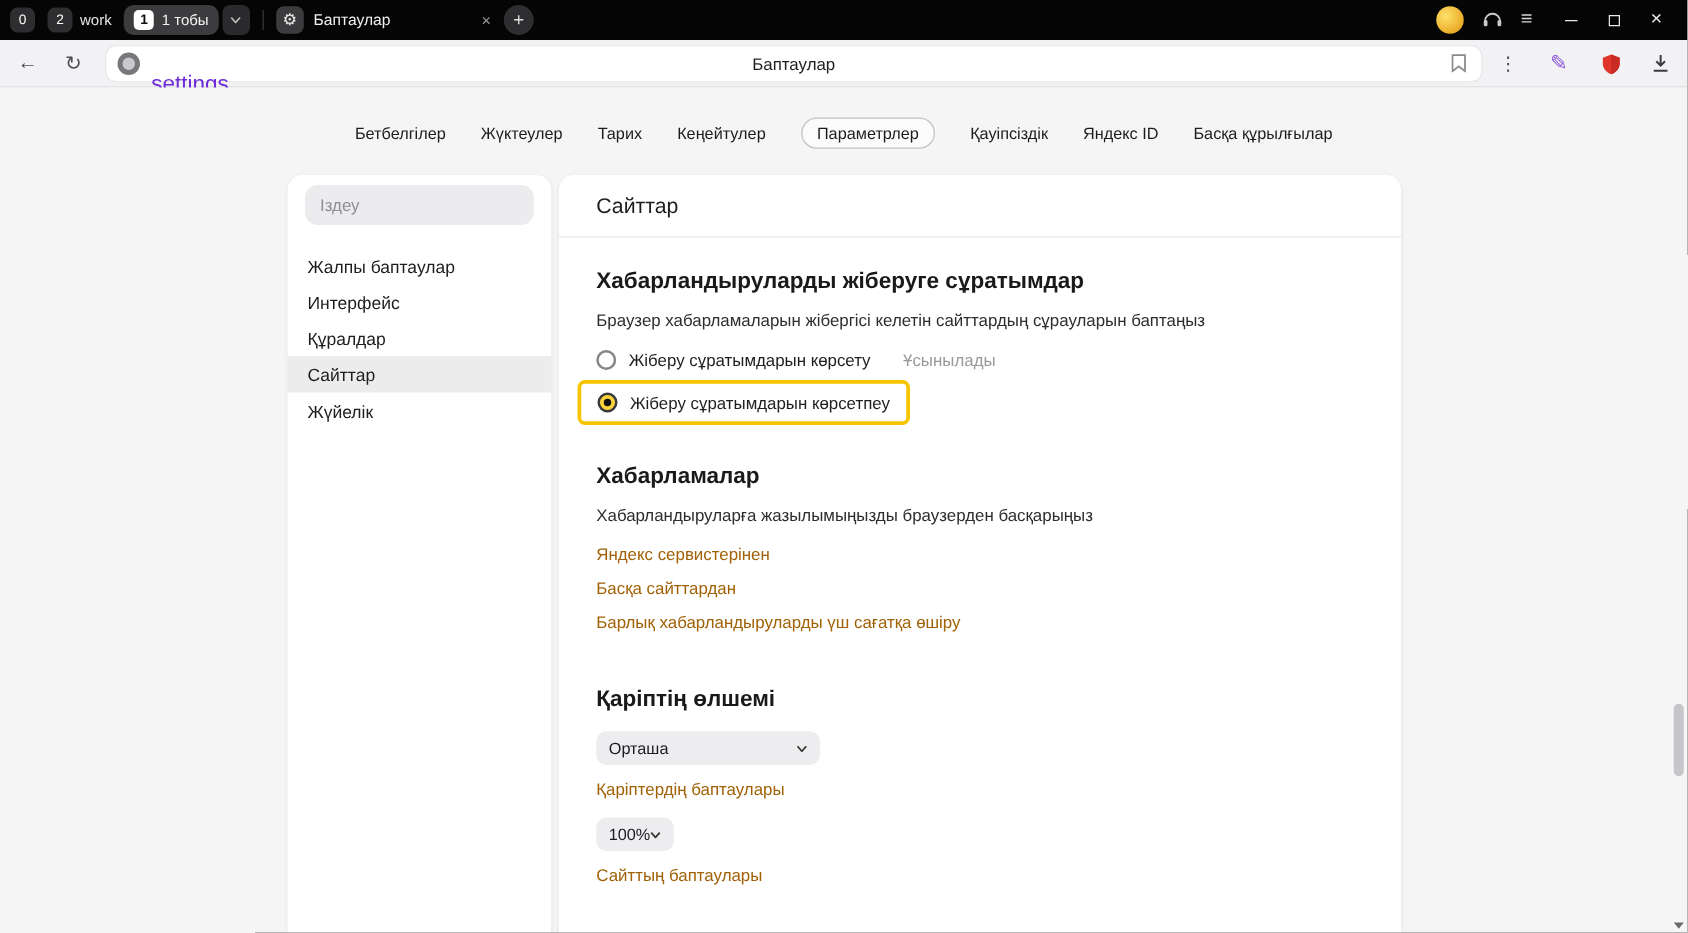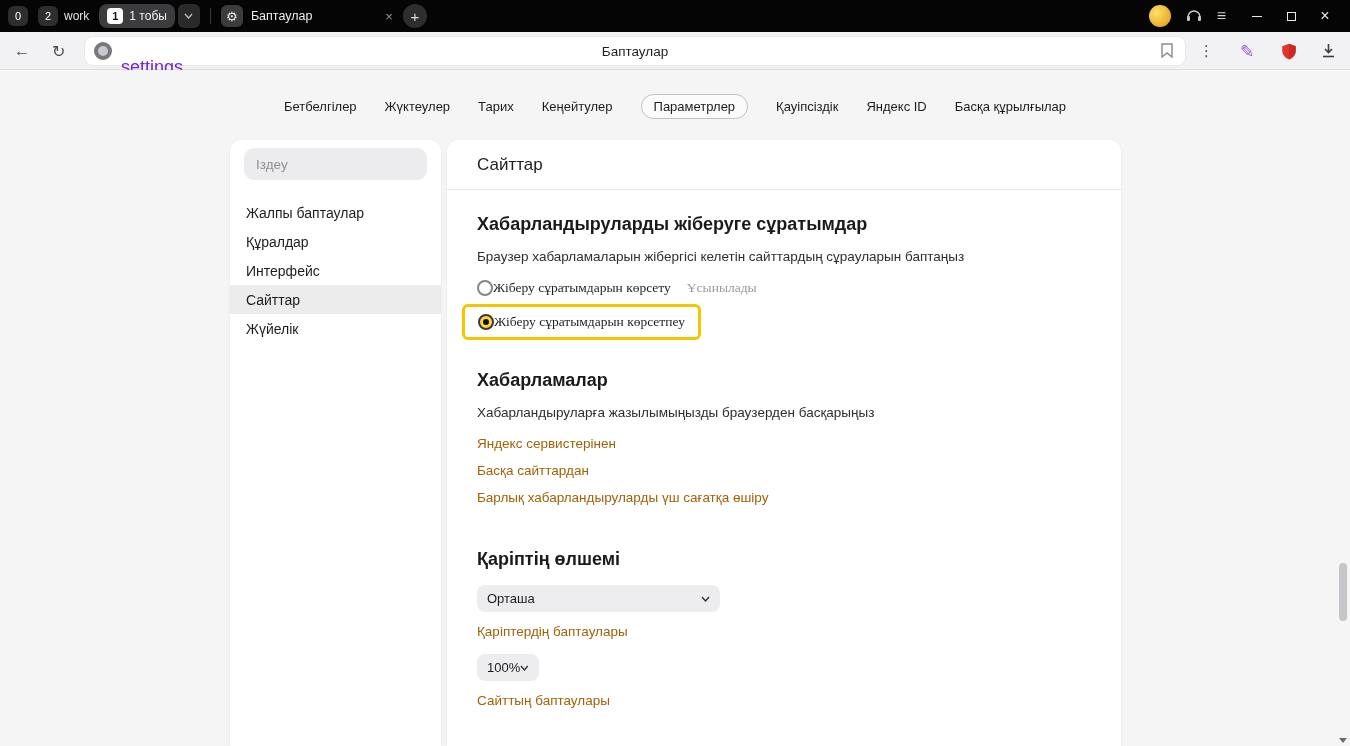--- a/index.html
+++ b/index.html
@@ -72,36 +72,36 @@
                color:#1d1d1f; cursor:pointer; }
   .side-item.active { background:#ececed; }
 
   .card-header { padding:15px 30px 14px 30px; border-bottom:1px solid #e8e8ea; }
   .card-title { font-size:17px; color:#1d1d1f; }
   .card-body { padding:0 30px; }
 
   .section-heading { font-size:18px; font-weight:bold; color:#1a1a1c; }
   .desc { font-size:13.5px; color:#2e2e30; margin-top:14px; }
 
-  .radio-row { display:flex; align-items:center; font-size:13.5px; color:#1f1f21; cursor:pointer;font-family:Liberation Serif, serif; }
+  .radio-row { display:flex; align-items:center; gap:10px; font-size:13.5px; color:#1f1f21; cursor:pointer; }
   .radio { width:16px; height:16px; border-radius:50%; flex:0 0 16px; border:2px solid #85858a;
            background:#fff; display:flex; align-items:center; justify-content:center; }
   .radio.checked { border-color:#3a3a3c; background:#ffd43b; }
   .radio.checked .dot { width:6px; height:6px; border-radius:50%; background:#111; }
   .hint { color:#9a9a9e; margin-left:16px; font-size:13.5px; }
   .highlight { display:inline-flex; margin-left:-15px; margin-top:8px; padding:7px 13px;
                border:3px solid #f6c500; border-radius:6px; }
 
   .link { display:block; color:#a16207; font-size:13.5px; margin-top:12px; text-decoration:none;
           cursor:pointer; width:fit-content; }
 
   .select { display:inline-flex; align-items:center; justify-content:space-between; background:#ededef;
             border-radius:8px; height:27px; padding:0 10px; font-size:13px; color:#1d1d1f;
             cursor:pointer; margin-top:15px; }
-  .select-font { width:243px; }
+  .select-font { width:179px; }
   .select-zoom { width:62px; }
 
   
   .v-thumb { position:absolute; right:3px; top:563px; width:8px; height:58px; border-radius:4px;
              background:#c6c6ca; cursor:pointer; }
   .scroll-arrow { position:absolute; right:2px; bottom:1px; width:10px; height:10px; cursor:pointer; }
   .scroll-arrow::after { content:""; position:absolute; left:1px; top:3px; border-left:4px solid transparent;
              border-right:4px solid transparent; border-top:5px solid #6a6a6e; }
 
   .mt16 { margin-top:16px; } .mt24 { margin-top:24px; } .mt30 { margin-top:30px; } .mt44 { margin-top:44px; }
@@ -205,22 +205,22 @@
       <div class="tab">Басқа құрылғылар</div>
     </div>
 
     <div class="cards">
 
       <aside class="card sidebar-card">
         <div class="search-box">
           <input type="text" placeholder="Іздеу" style="">
         </div>
         <div class="side-item">Жалпы баптаулар</div>
+        <div class="side-item">Интерфейс</div>
         <div class="side-item">Құралдар</div>
-        <div class="side-item">Интерфейс</div>
         <div class="side-item active">Сайттар</div>
         <div class="side-item">Жүйелік</div>
       </aside>
 
       <section class="card main-card">
         <div class="card-header">
           <div class="card-title">Сайттар</div>
         </div>
 
         <div class="card-body">

